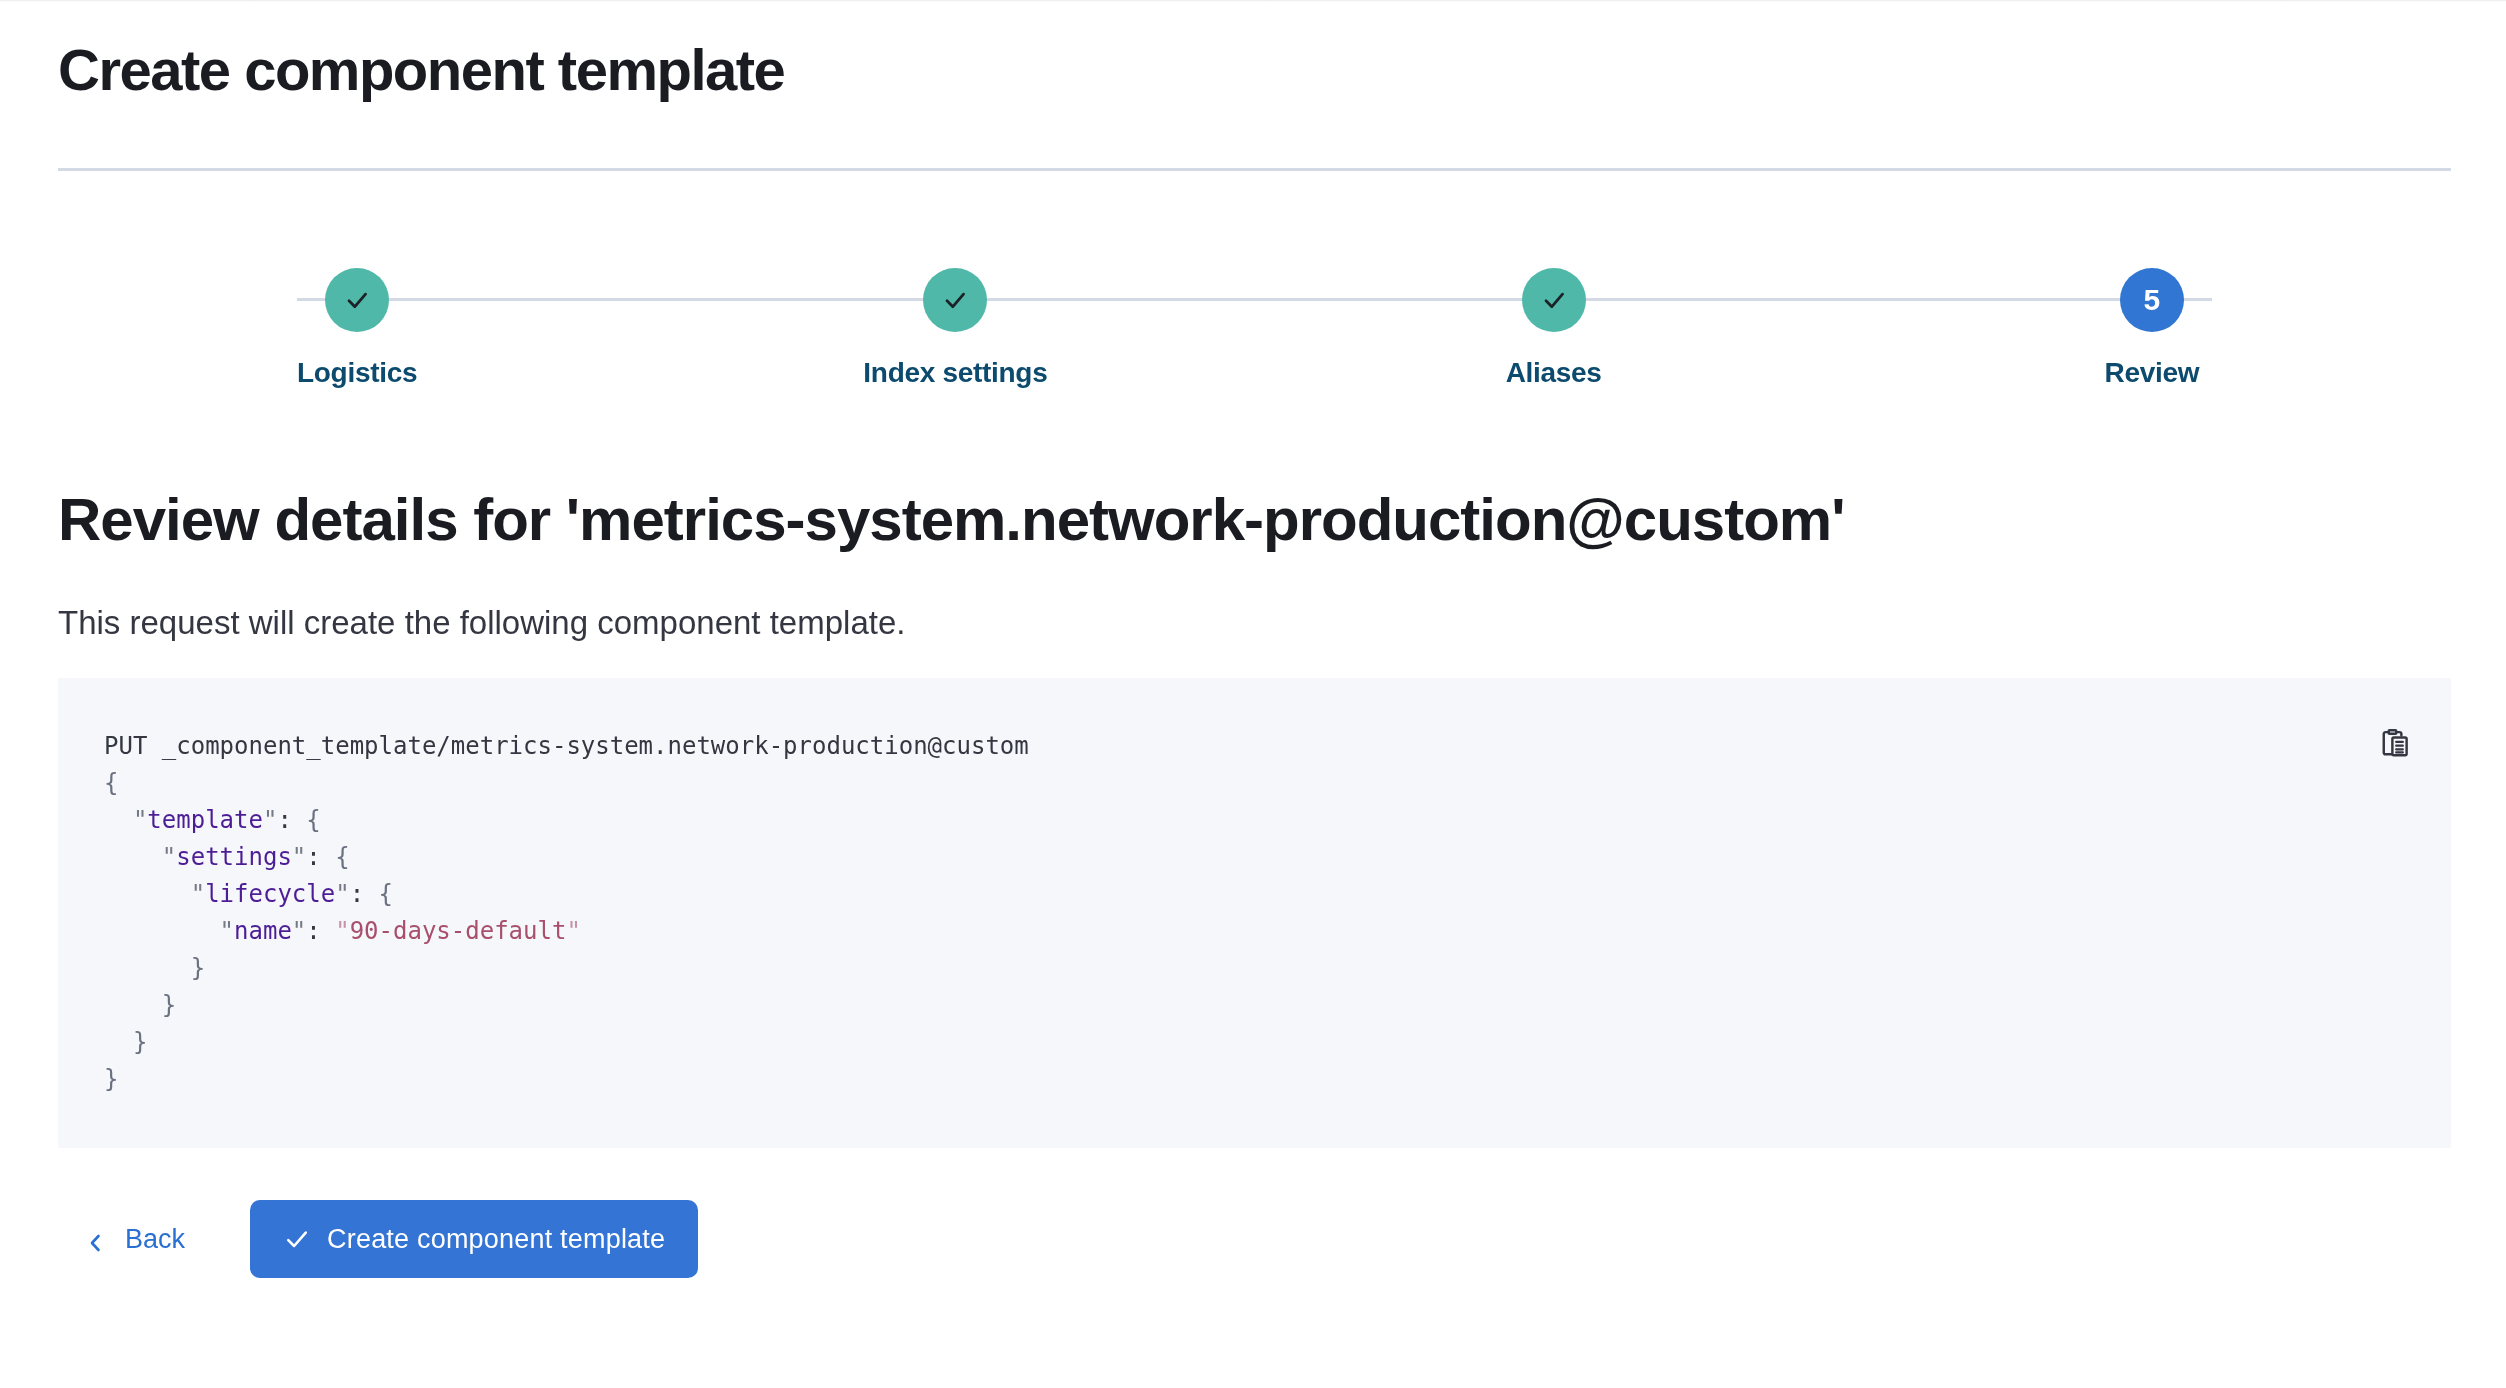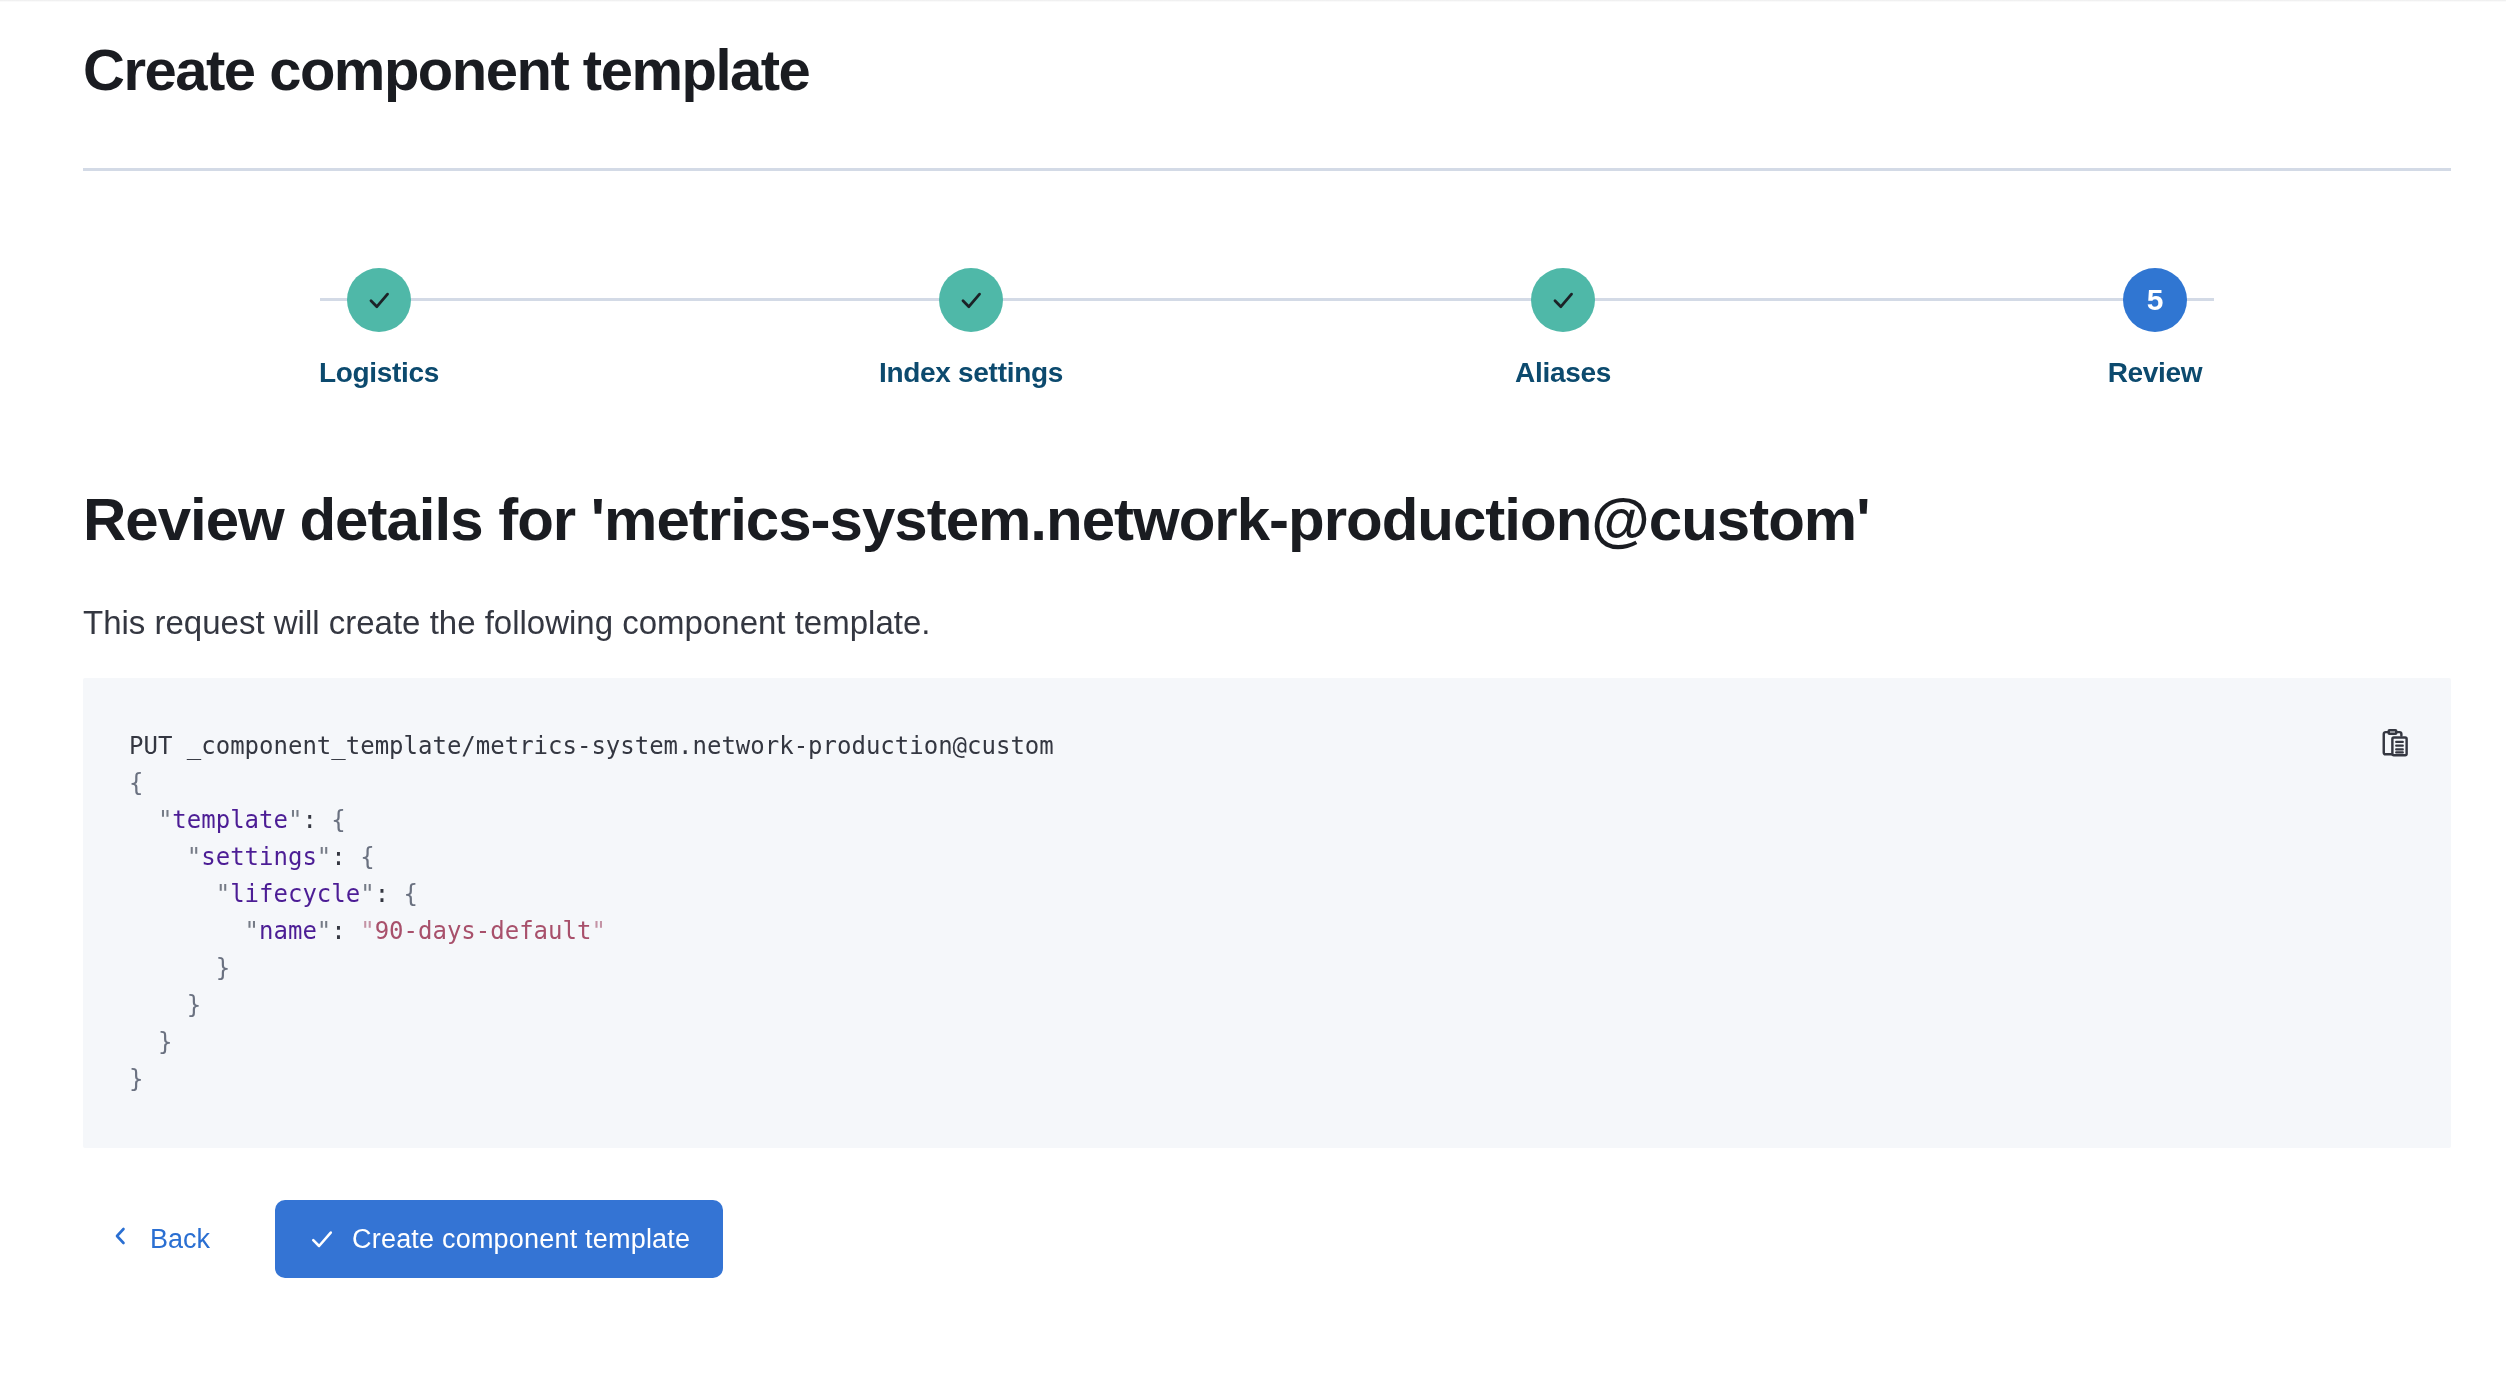--- a/index.html
+++ b/index.html
@@ -7,21 +7,21 @@
     width: 2506px; height: 1388px;
     overflow: hidden; position: relative;
     font-family: "Liberation Sans", "DejaVu Sans", sans-serif;
     color: #343741;
     -webkit-font-smoothing: antialiased;
   }
   .top-edge {
     position: absolute; top: 0; left: 0; right: 0; height: 2px;
     background: linear-gradient(to bottom, rgba(60,62,70,0.10), rgba(60,62,70,0));
   }
-  .page { padding: 30px 55px 0 83px; }
+  .page { padding: 30px 55px 0 58px; }
 
   
   h1.page-title {
     margin: 0; font-size: 58px; line-height: 80px; font-weight: 700;
     color: #1A1C21; letter-spacing: -1.5px;
   }
   hr.title-divider {
     border: none; height: 3px; background: #D3DAE6;
     margin: 58px 0 0 0;
   }
@@ -102,21 +102,21 @@
     align-items: center; justify-content: center;
   }
 
   
   .footer {
     margin-top: 52px; display: flex; align-items: center;
     padding-left: 26px; gap: 65px;
   }
   button.back-btn {
     background: none; border: none; padding: 0; cursor: pointer;
-    display: flex; align-items: flex-start; gap: 17px;
+    display: flex; align-items: flex-end; gap: 17px;
     font-family: inherit; font-size: 27px; font-weight: 500; color: #2A6FD2;
   }
   button.create-btn {
     background: #3474D4; border: none; border-radius: 10px;
     height: 78px; padding: 0 33px; cursor: pointer;
     display: flex; align-items: center; gap: 16px;
     font-family: inherit; font-size: 27px; font-weight: 500; color: #ffffff;
     letter-spacing: 0.2px;
   }
 </style>

